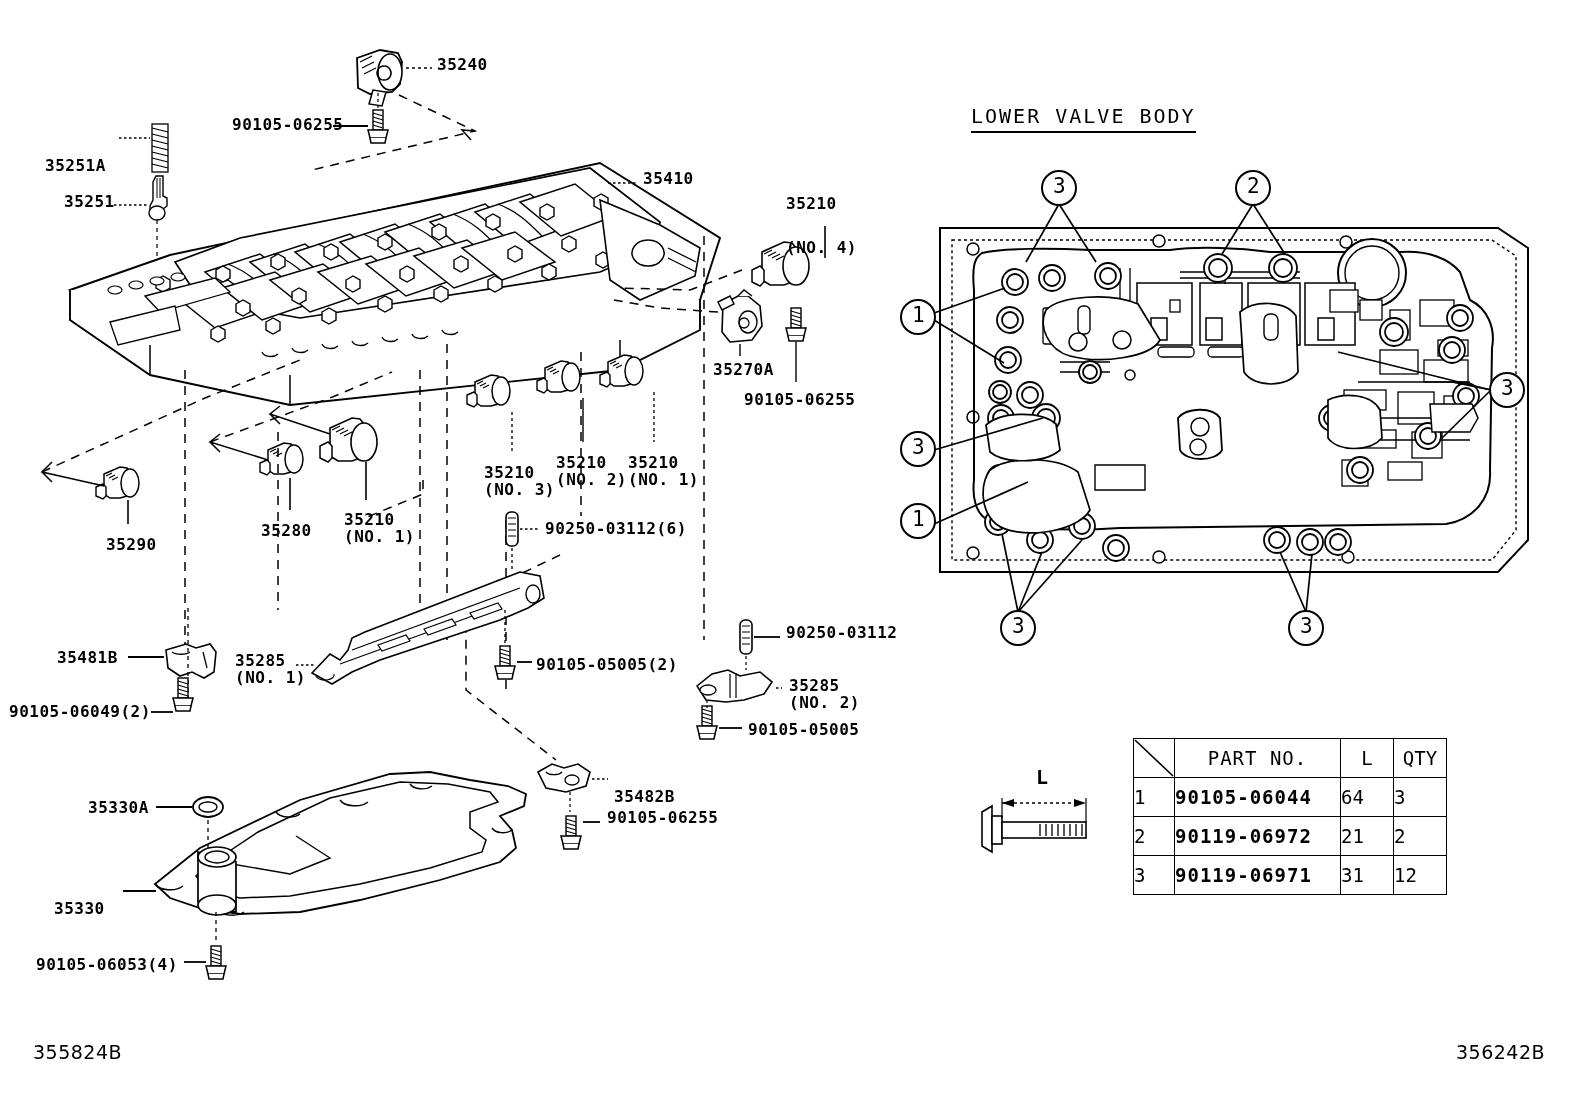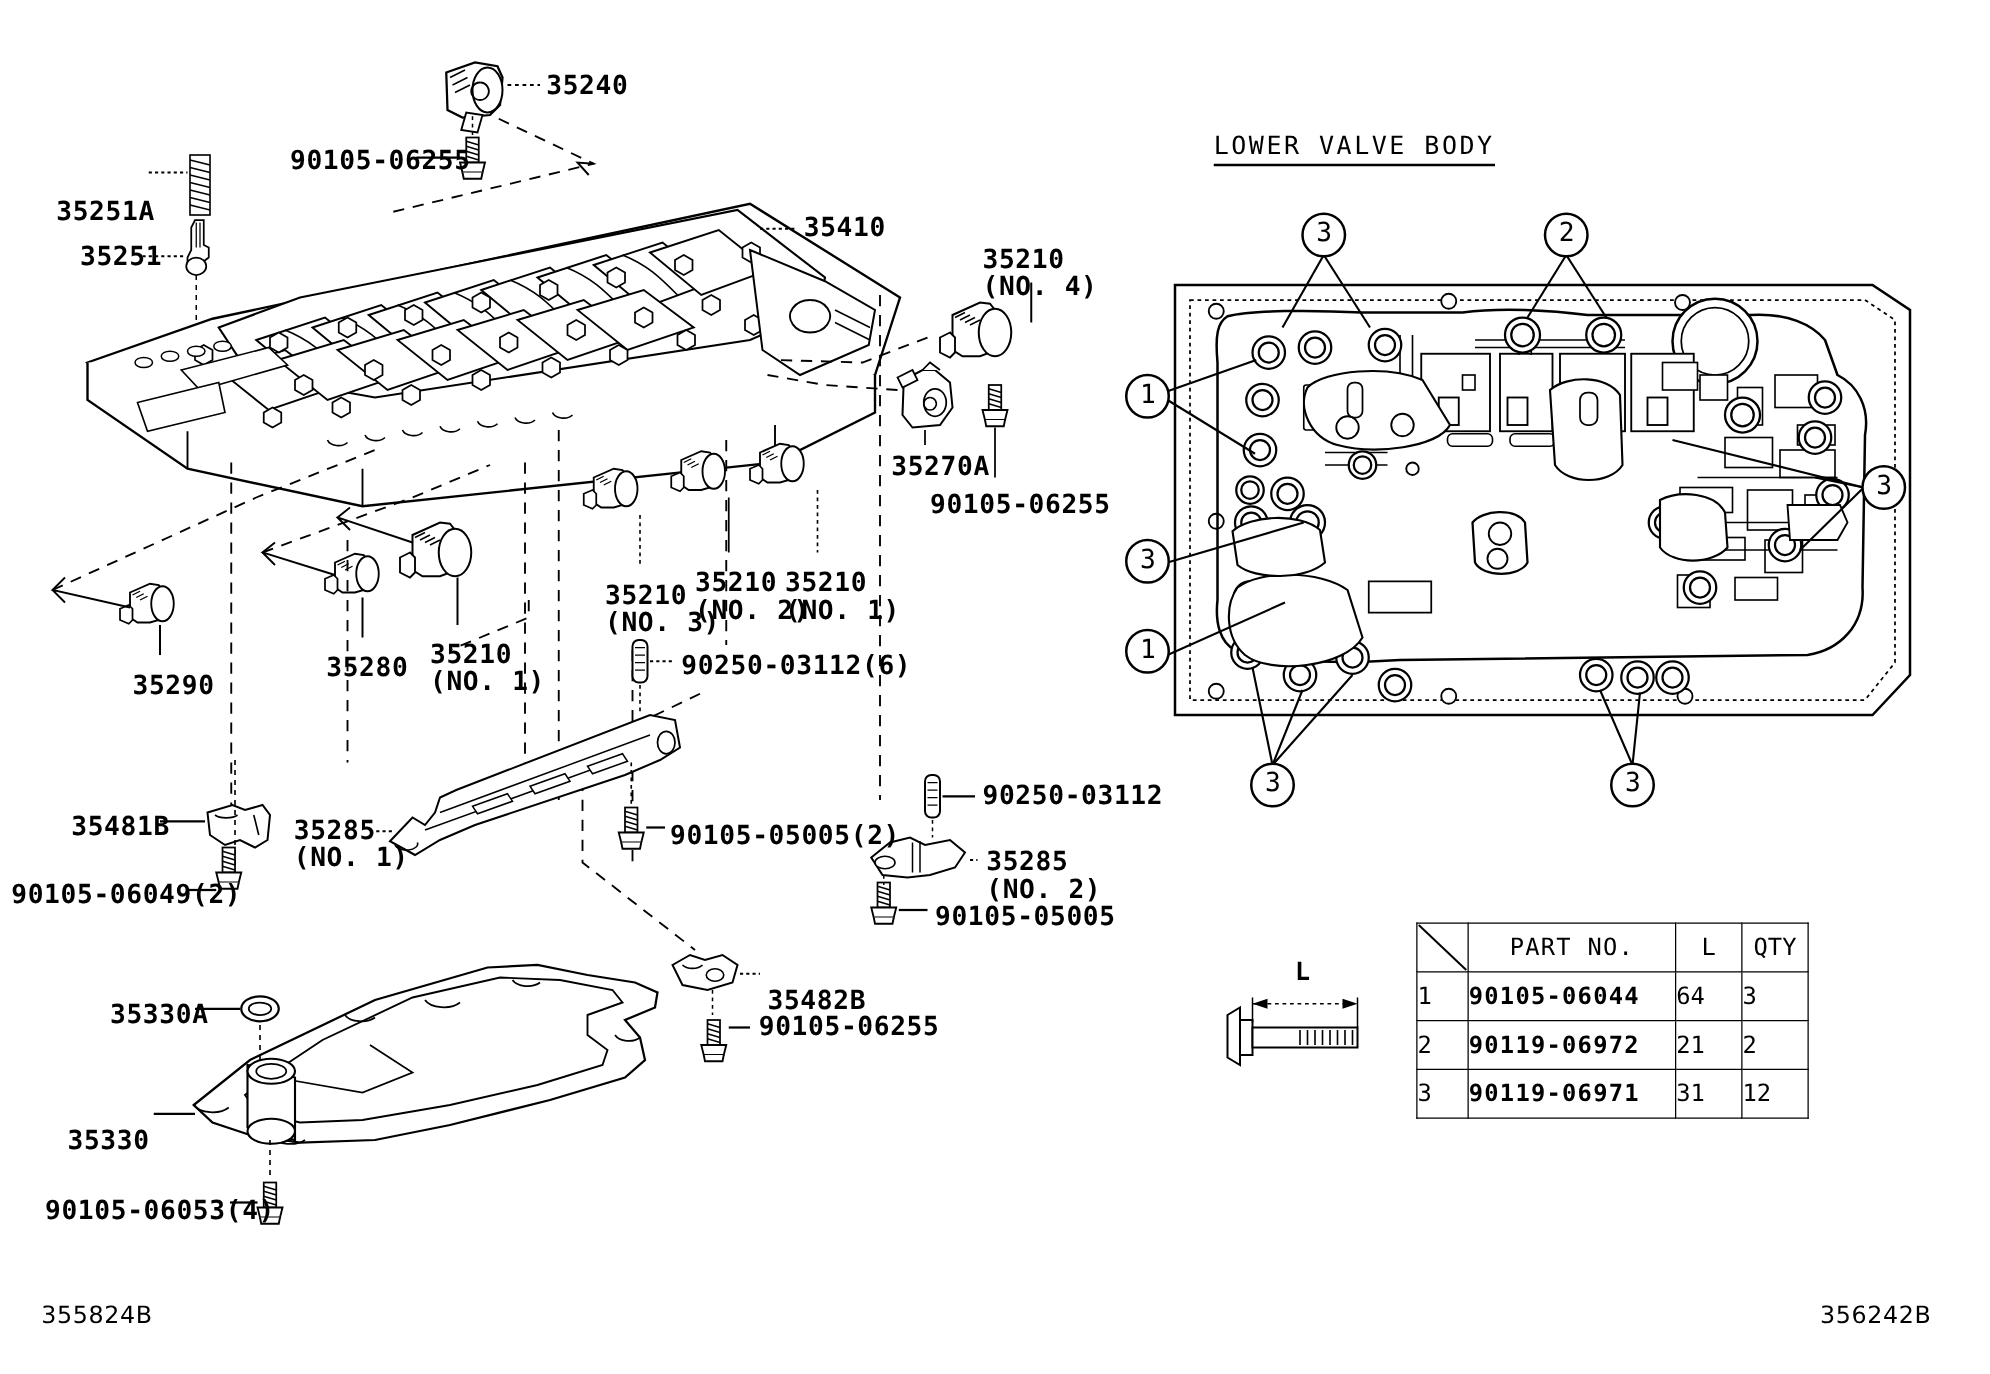--- a/index.html
+++ b/index.html
@@ -8,21 +8,21 @@
     width:1592px;height:1099px;position:relative;overflow:hidden;
     font-family:"DejaVu Sans Mono","Liberation Mono",monospace;
     color:#000;
   }
   #root{position:absolute;left:0;top:0;width:1592px;height:1099px;}
   svg.layer{position:absolute;left:0;top:0;width:1592px;height:1099px;}
   .lbl{
     position:absolute;
     font-family:"DejaVu Sans Mono","Liberation Mono",monospace;
     font-weight:bold;
-    font-size:21px;
+    font-size:16px;
     letter-spacing:0.5px;
     white-space:nowrap;
     line-height:1.05;
     color:#000;
   }
   .corner{
     position:absolute;
     font-family:"DejaVu Sans","Liberation Sans",sans-serif;
     font-size:19px;
     font-weight:normal;
@@ -592,21 +592,21 @@
         <div>35251A</div>
       </div>
       <div class="lbl" style="left: 64px; top: 194px;">
         <div>35251</div>
       </div>
       <div class="lbl" style="left: 643px; top: 171px;">
         <div>35410</div>
       </div>
       <div class="lbl" style="left: 786px; top: 196px;">
         <div>35210</div>
-        <div class="sub" style="text-align: center;">(NO. 4)</div>
+        <div class="sub" style="text-align: center; margin-top: 27px;">(NO. 4)</div>
       </div>
       <div class="lbl" style="left: 713px; top: 362px;">
         <div>35270A</div>
       </div>
       <div class="lbl" style="left: 744px; top: 392px;">
         <div>90105-06255</div>
       </div>
       <div class="lbl" style="left: 484px; top: 465px;">
         <div>35210</div>
         <div class="sub" style="text-align: center;">(NO. 3)</div>

